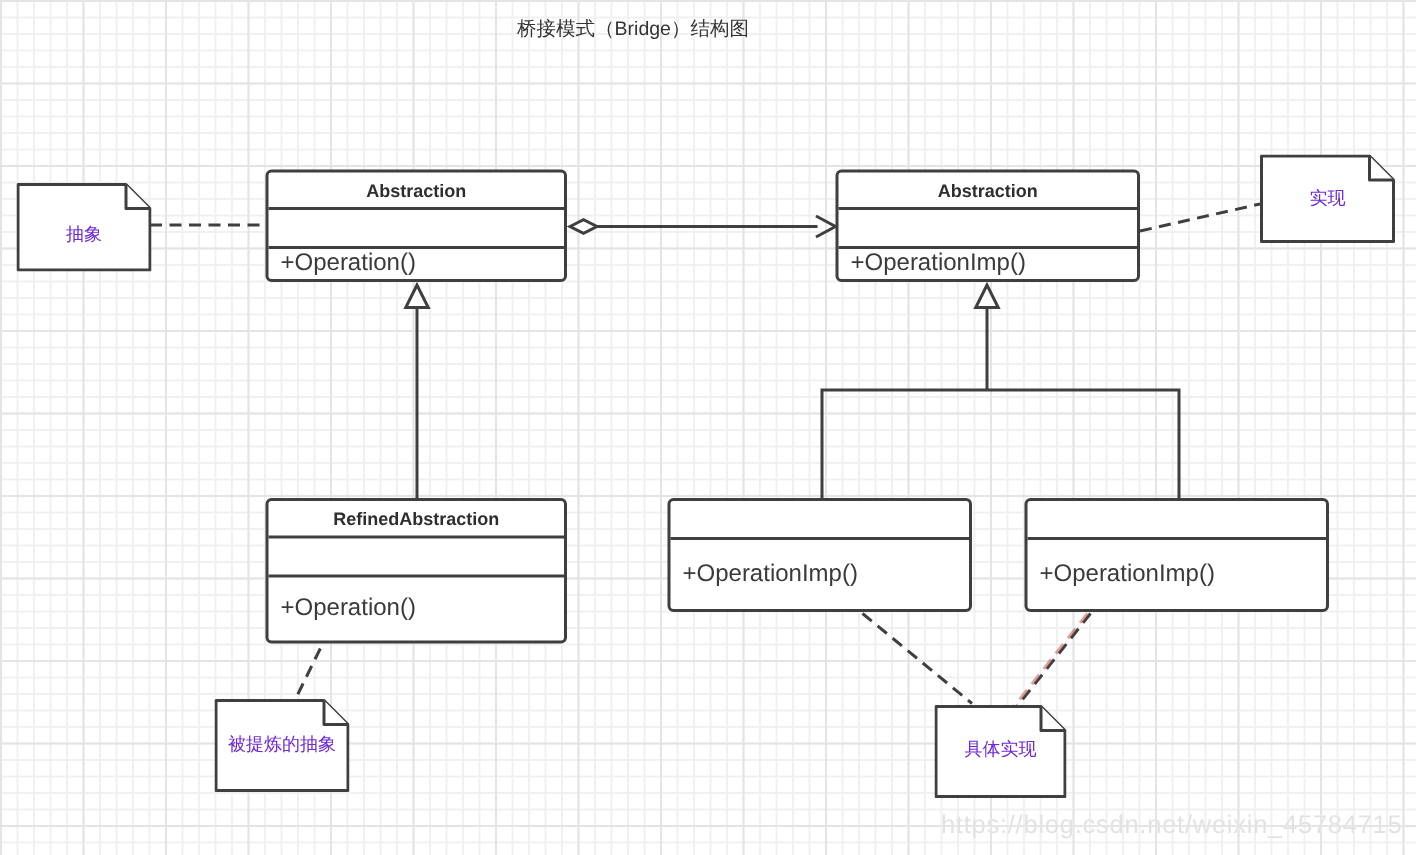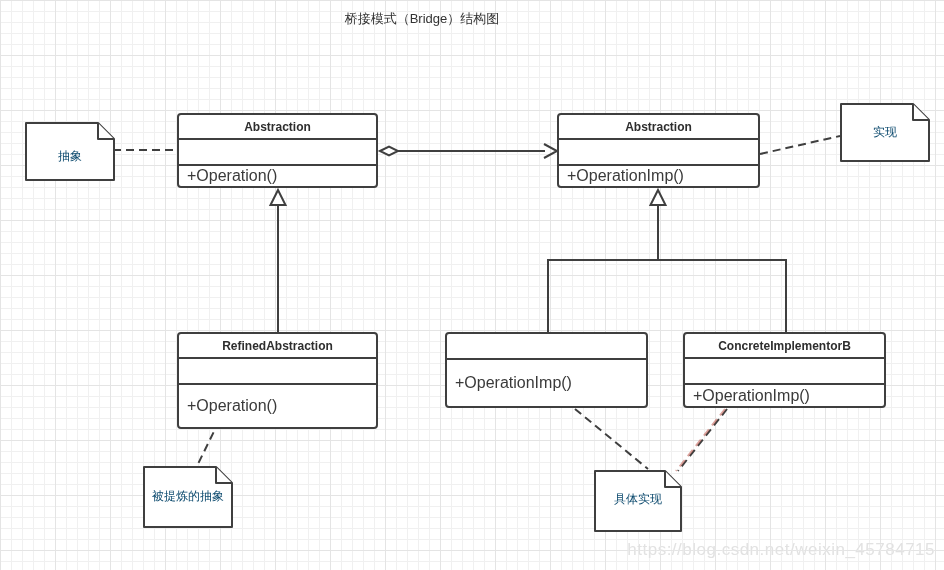--- a/index.html
+++ b/index.html
@@ -38,21 +38,21 @@
     flex:1;display:flex;align-items:center;
     padding-left:8px;font-size:16px;color:#3a3a3a;
   }
   .note{position:absolute;}
   .note svg{position:absolute;left:0;top:0;}
   .note .note-body{fill:#ffffff;stroke:#3f3f3f;stroke-width:2;stroke-linejoin:round;}
   .note .note-fold{fill:#ffffff;stroke:#3f3f3f;stroke-width:2;stroke-linejoin:round;}
   .note-label{
     position:absolute;left:0;right:0;top:0;bottom:0;
     display:flex;align-items:center;justify-content:center;
-    font-size:12px;color:#0c4a6e;
+    font-size:12px;color:#6d28d9;
   }
   .watermark{
     position:absolute;right:9px;top:540px;
     font-size:17px;color:#e2e2e2;text-shadow:0 0 1px #ffffff;
     letter-spacing:0.5px;
     margin-left:16px;
   }
 </style>
 </head>
 <body>
@@ -100,26 +100,25 @@
   <div class="cls-attrs"></div>
   <div class="cls-methods">+Operation()</div>
 </div>
 
 <div class="uml-class" style="left:445px;top:332px;width:203px;height:76px">
   <div class="cls-attrs"></div>
   <div class="cls-methods">+OperationImp()</div>
 </div>
 
 <div class="uml-class" style="left:683px;top:332px;width:203px;height:76px">
-  <div class="cls-name">ConcreteImplementorB</div>
   <div class="cls-attrs"></div>
   <div class="cls-methods">+OperationImp()</div>
 </div>
 
-<div class="note" style="left:25px;top:122px;width:90px;height:69px">
+<div class="note" style="left:11px;top:122px;width:90px;height:69px">
   <svg width="90" height="59" viewBox="0 0 90 59">
     <path class="note-body" d="M1,1 H73 L89,17 V58 H1 Z"></path>
     <path class="note-fold" d="M73,1 V17 H89"></path>
   </svg>
   <span class="note-label">抽象</span>
 </div>
 
 <div class="note" style="left:840px;top:103px;width:90px;height:59px">
   <svg width="90" height="59" viewBox="0 0 90 59">
     <path class="note-body" d="M1,1 H73 L89,17 V58 H1 Z"></path>
@@ -129,21 +128,21 @@
 </div>
 
 <div class="note" style="left:143px;top:466px;width:90px;height:60px">
   <svg width="90" height="62" viewBox="0 0 90 62">
     <path class="note-body" d="M1,1 H73 L89,17 V61 H1 Z"></path>
     <path class="note-fold" d="M73,1 V17 H89"></path>
   </svg>
   <span class="note-label">被提炼的抽象</span>
 </div>
 
-<div class="note" style="left:594px;top:470px;width:88px;height:58px">
+<div class="note" style="left:623px;top:470px;width:88px;height:58px">
   <svg width="88" height="62" viewBox="0 0 88 62">
     <path class="note-body" d="M1,1 H71 L87,17 V61 H1 Z"></path>
     <path class="note-fold" d="M71,1 V17 H87"></path>
   </svg>
   <span class="note-label">具体实现</span>
 </div>
 
 <div class="watermark">https://blog.csdn.net/weixin_45784715</div>
 
 </body></html>

